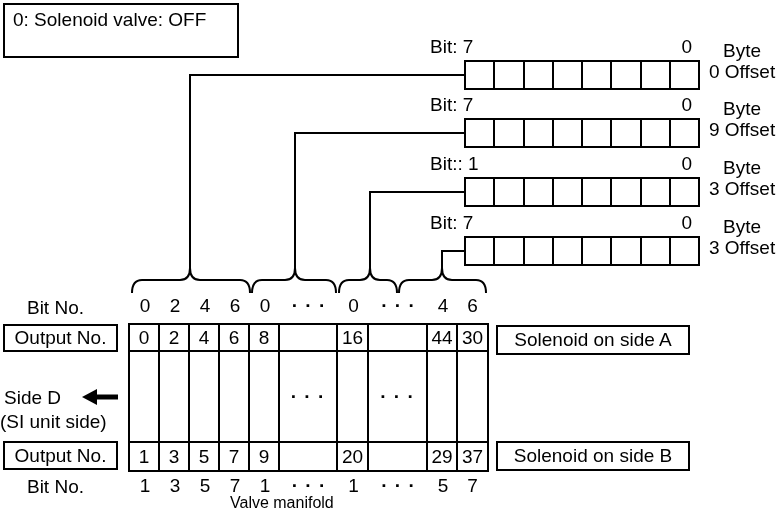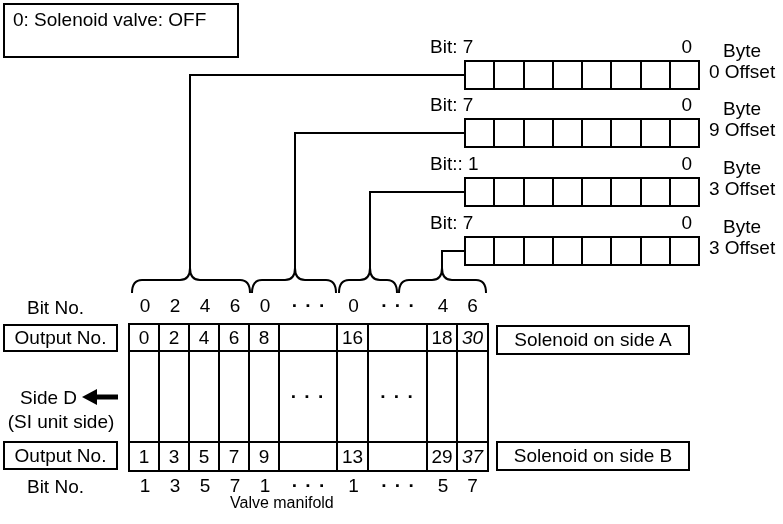--- a/index.html
+++ b/index.html
@@ -44,21 +44,21 @@
   .cols > :nth-child(6){ width:58px; }
   .cols > :nth-child(7){ width:31px; }
   .cols > :nth-child(8){ width:59px; }
   .cols > :nth-child(9){ width:30px; }
   .cols > :nth-child(10){ width:29px; }
   .cols > div { display:flex; align-items:center; justify-content:center; font-size:19px; }
 
   .bitrow { left:130px; width:357px; height:24px; }
   .trow { left:128px; width:361px; border:2px solid #000; background:#fff; }
   .trow > div, .tbody > div { border-right:2px solid #000; }
-  .trow > div:last-child, .tbody > div:last-child { border-right:none;font-style:italic; }
+  .trow > div:last-child, .tbody > div:last-child { border-right:none; }
   .tbody {
     left:128px; width:361px; height:89px;
     border-left:2px solid #000; border-right:2px solid #000;
   }
   .dots { font-weight:bold; letter-spacing:1px; }
 
   .labelbox {
     left:3px; width:115px; border:2px solid #000;
     display:flex; align-items:center; justify-content:center;
     font-size:19px; background:#fff;
@@ -167,22 +167,22 @@
       <div></div>
       <div></div>
   </div>
   <div class="abs bytelabel" style="top:216px">
     <div>Byte</div>
     <div>3 Offset</div>
   </div>
 
   <div class="abs plain" style="left:8px;top:297px;width:76px;text-align:right">Bit No.</div>
   <div class="abs labelbox" style="top:324px;height:28px">Output No.</div>
-  <div class="abs plain" style="left:20px;top:387px;width:64px">Side D</div>
-  <div class="abs plain" style="left:0;top:411px;width:122px;text-align:center">(SI unit side)</div>
+  <div class="abs plain" style="left:4px;top:387px;width:64px">Side D</div>
+  <div class="abs plain" style="left:0;top:411px;width:122px;">(SI unit side)</div>
   <div class="abs labelbox" style="top:441px;height:29px">Output No.</div>
   <div class="abs plain" style="left:8px;top:476px;width:76px;text-align:right">Bit No.</div>
 
   <div class="abs bitrow cols" style="top:294px">
     <div>0</div>
     <div>2</div>
     <div>4</div>
     <div>6</div>
     <div>0</div>
     <div class="dots">· · ·</div>
@@ -194,21 +194,21 @@
 
   <div class="abs trow cols" style="top:323px;height:29px">
     <div>0</div>
     <div>2</div>
     <div>4</div>
     <div>6</div>
     <div>8</div>
     <div></div>
     <div>16</div>
     <div></div>
-    <div>18</div>
+    <div>44</div>
     <div>30</div>
   </div>
 
   <div class="abs tbody cols" style="top:352px">
     <div></div>
     <div></div>
     <div></div>
     <div></div>
     <div></div>
     <div class="dots">· · ·</div>
@@ -218,21 +218,21 @@
     <div></div>
   </div>
 
   <div class="abs trow cols" style="top:441px;height:31px">
     <div>1</div>
     <div>3</div>
     <div>5</div>
     <div>7</div>
     <div>9</div>
     <div></div>
-    <div>13</div>
+    <div>20</div>
     <div></div>
     <div>29</div>
     <div>37</div>
   </div>
 
   <div class="abs bitrow cols" style="top:474px">
     <div>1</div>
     <div>3</div>
     <div>5</div>
     <div>7</div>

